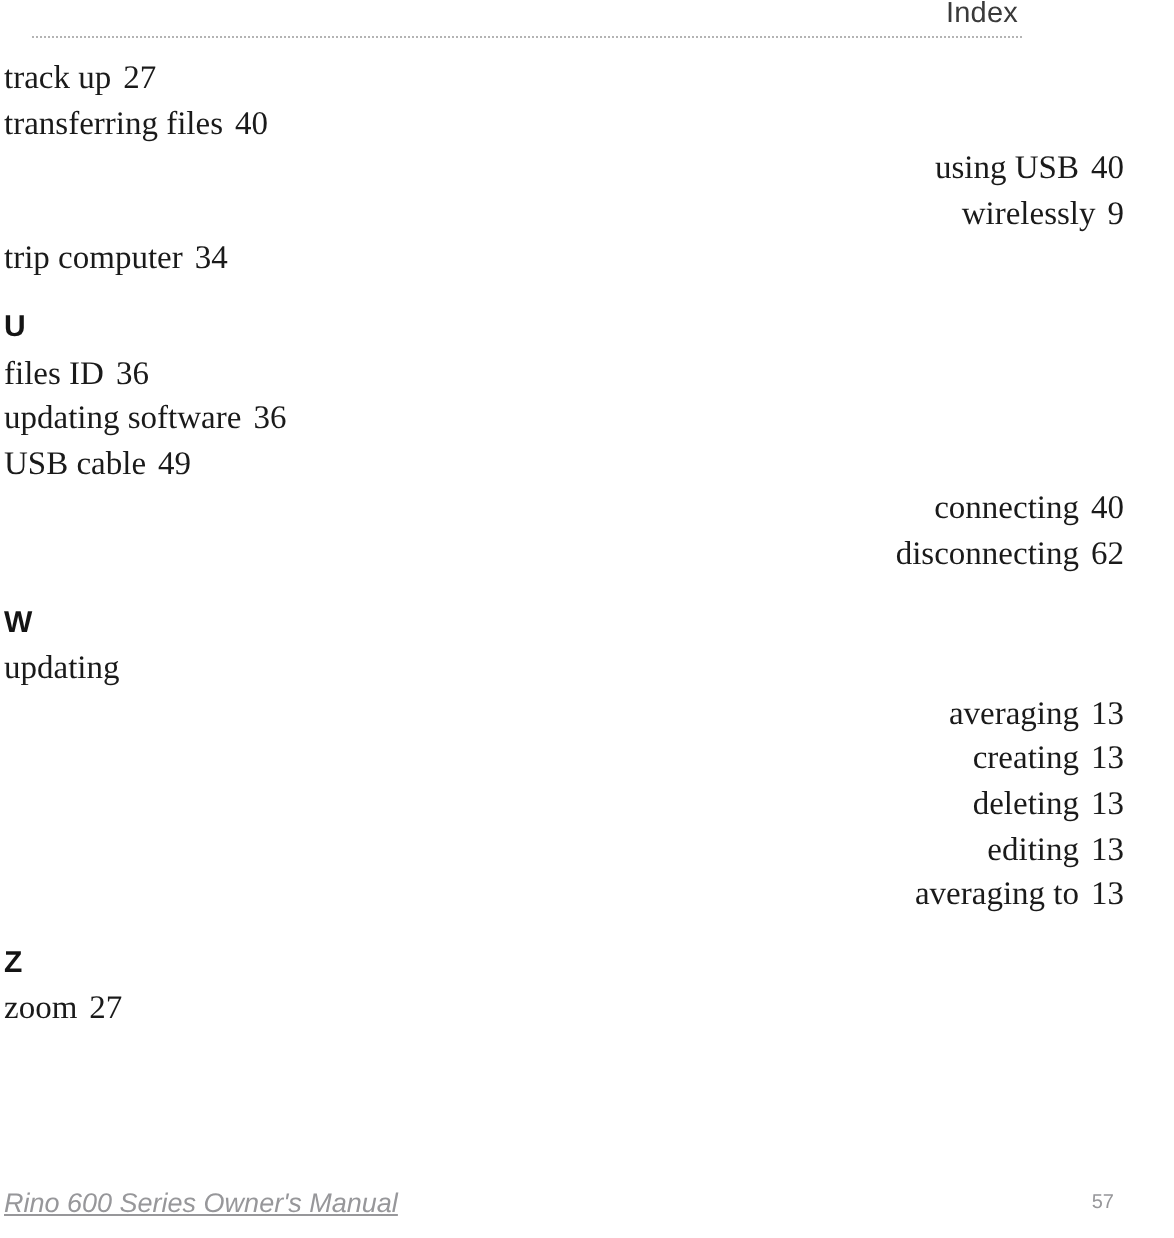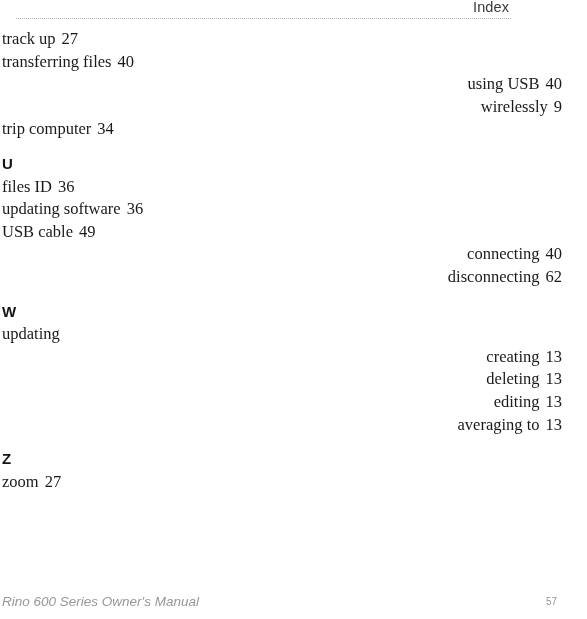--- a/index.html
+++ b/index.html
@@ -96,20 +96,21 @@
   .footer-book-title {
     position: absolute;
     left: 2px;
     top: 0;
     font-family: "Liberation Sans", sans-serif;
     font-style: italic;
     font-size: 13.5px;
     line-height: 17px;
     color: #97979a;
     white-space: nowrap;
+    text-decoration: underline;
   }
   .footer-page-number {
     position: absolute;
     right: 30px;
     top: 0;
     font-family: "Liberation Sans", sans-serif;
     font-size: 10px;
     line-height: 17px;
     color: #97979a;
     white-space: nowrap;
@@ -130,20 +131,21 @@
     <div class="index-entry level-2"><span class="entry-term">wirelessly</span><span class="entry-page">9</span></div>
     <div class="index-entry level-1"><span class="entry-term">trip computer</span><span class="entry-page">34</span></div>
     <div class="section-letter">U</div>
     <div class="index-entry level-1"><span class="entry-term">files ID</span><span class="entry-page">36</span></div>
     <div class="index-entry level-1"><span class="entry-term">updating software</span><span class="entry-page">36</span></div>
     <div class="index-entry level-1"><span class="entry-term">USB cable</span><span class="entry-page">49</span></div>
     <div class="index-entry level-2"><span class="entry-term">connecting</span><span class="entry-page">40</span></div>
     <div class="index-entry level-2"><span class="entry-term">disconnecting</span><span class="entry-page">62</span></div>
     <div class="section-letter">W</div>
     <div class="index-entry level-1"><span class="entry-term">updating</span></div>
+    <div class="index-entry level-2"><span class="entry-term">averaging</span><span class="entry-page">13</span></div>
     <div class="index-entry level-2"><span class="entry-term">creating</span><span class="entry-page">13</span></div>
     <div class="index-entry level-2"><span class="entry-term">deleting</span><span class="entry-page">13</span></div>
     <div class="index-entry level-2"><span class="entry-term">editing</span><span class="entry-page">13</span></div>
     <div class="index-entry level-2"><span class="entry-term">averaging to</span><span class="entry-page">13</span></div>
     <div class="section-letter">Z</div>
     <div class="index-entry level-1"><span class="entry-term">zoom</span><span class="entry-page">27</span></div>
   </div>
 
 <div class="page-footer">
   <div class="footer-book-title">Rino 600 Series Owner's Manual</div>

